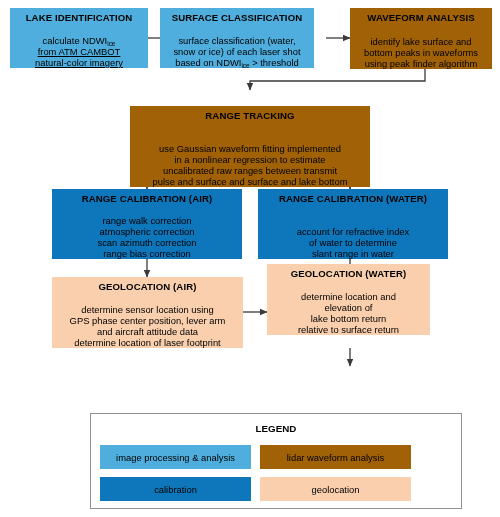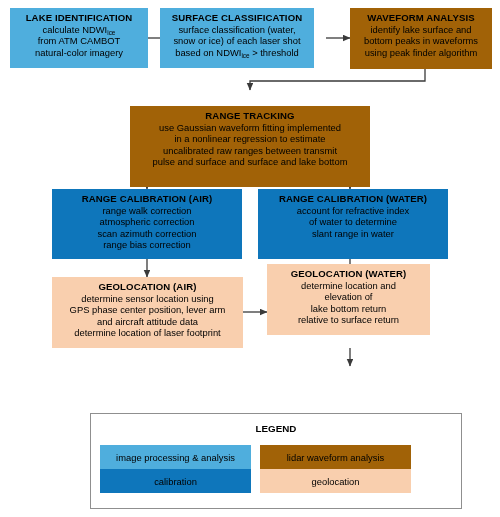--- a/index.html
+++ b/index.html
@@ -21,21 +21,21 @@
   .node {
     position: absolute;
     box-sizing: border-box;
     text-align: center;
     color: #000000;
     line-height: 1.18;
     padding-top: 4px;
     display: flex;
     flex-direction: column;
     align-items: center;
-    justify-content: flex-start;
+    justify-content: space-between;
   }
   .node .ttl {
     font-weight: bold;
     font-size: 9.6px;
     letter-spacing: 0.1px;
     white-space: nowrap;
   }
   .node .bdy {
     font-size: 9.4px;
     white-space: pre-line;
@@ -73,21 +73,21 @@
     margin-top: 9px;
     color: #000;
   }
   #legend-grid {
     position: absolute;
     left: 9px;
     top: 31px;
     width: 312px;
     display: flex;
     flex-wrap: wrap;
-    gap: 0 9px;
+    gap: 8px 9px;
   }
   .legend-swatch {
     width: 151px;
     height: 24px;
     box-sizing: border-box;
     display: flex;
     align-items: center;
     justify-content: center;
     font-size: 9.4px;
     color: #000;
@@ -120,21 +120,21 @@
 
     <line x1="350" y1="259" x2="350" y2="277" stroke="#3a3a3a" stroke-width="1.3" marker-end="url(#ah)"></line>
 
     <line x1="243" y1="312" x2="267" y2="312" stroke="#3a3a3a" stroke-width="1.3" marker-end="url(#ah)"></line>
 
     <line x1="350" y1="348" x2="350" y2="366" stroke="#3a3a3a" stroke-width="1.3" marker-end="url(#ah)"></line>
   </svg>
 
   <div class="node c-image" style="left:10px; top:8px; width:138px; height:60px;">
     <div class="ttl">LAKE IDENTIFICATION</div>
-    <div class="bdy"><span>calculate NDWI</span><sub>ice</sub><br><span style="white-space:pre-line;">from ATM CAMBOT
+    <div class="bdy"><span>calculate NDWI</span><sub>ice</sub><br><span style="white-space:pre-line;text-decoration:underline;">from ATM CAMBOT
 natural-color imagery</span></div>
   </div>
 
   <div class="node c-image" style="left:160px; top:8px; width:154px; height:60px;">
     <div class="ttl">SURFACE CLASSIFICATION</div>
     <div class="bdy"><span style="white-space:pre-line;">surface classification (water,
 snow or ice) of each laser shot
 based on NDWI</span><sub>ice</sub><span> &gt; threshold</span></div>
   </div>
 

